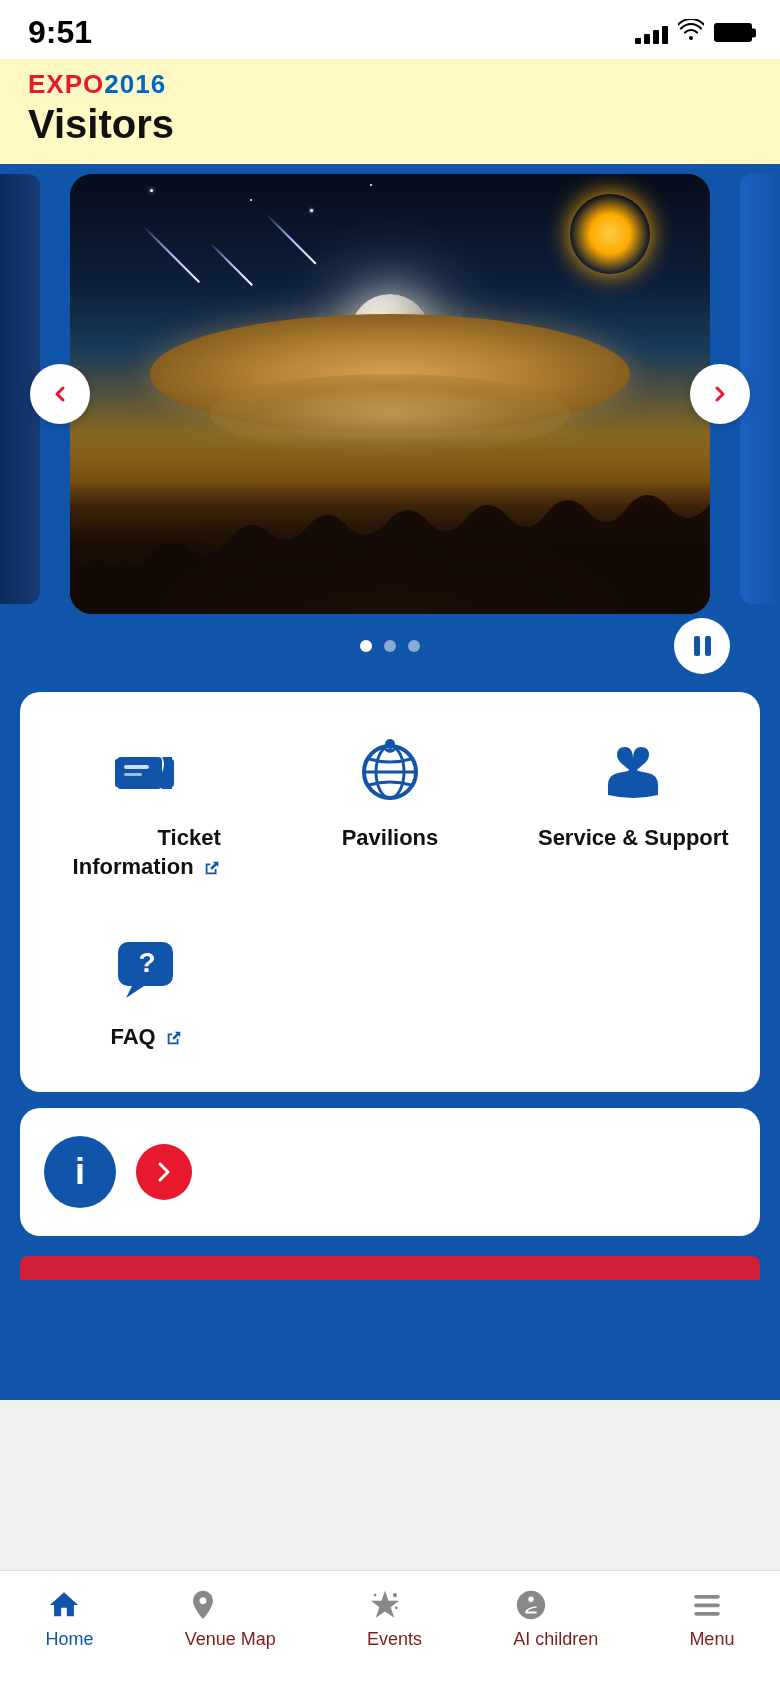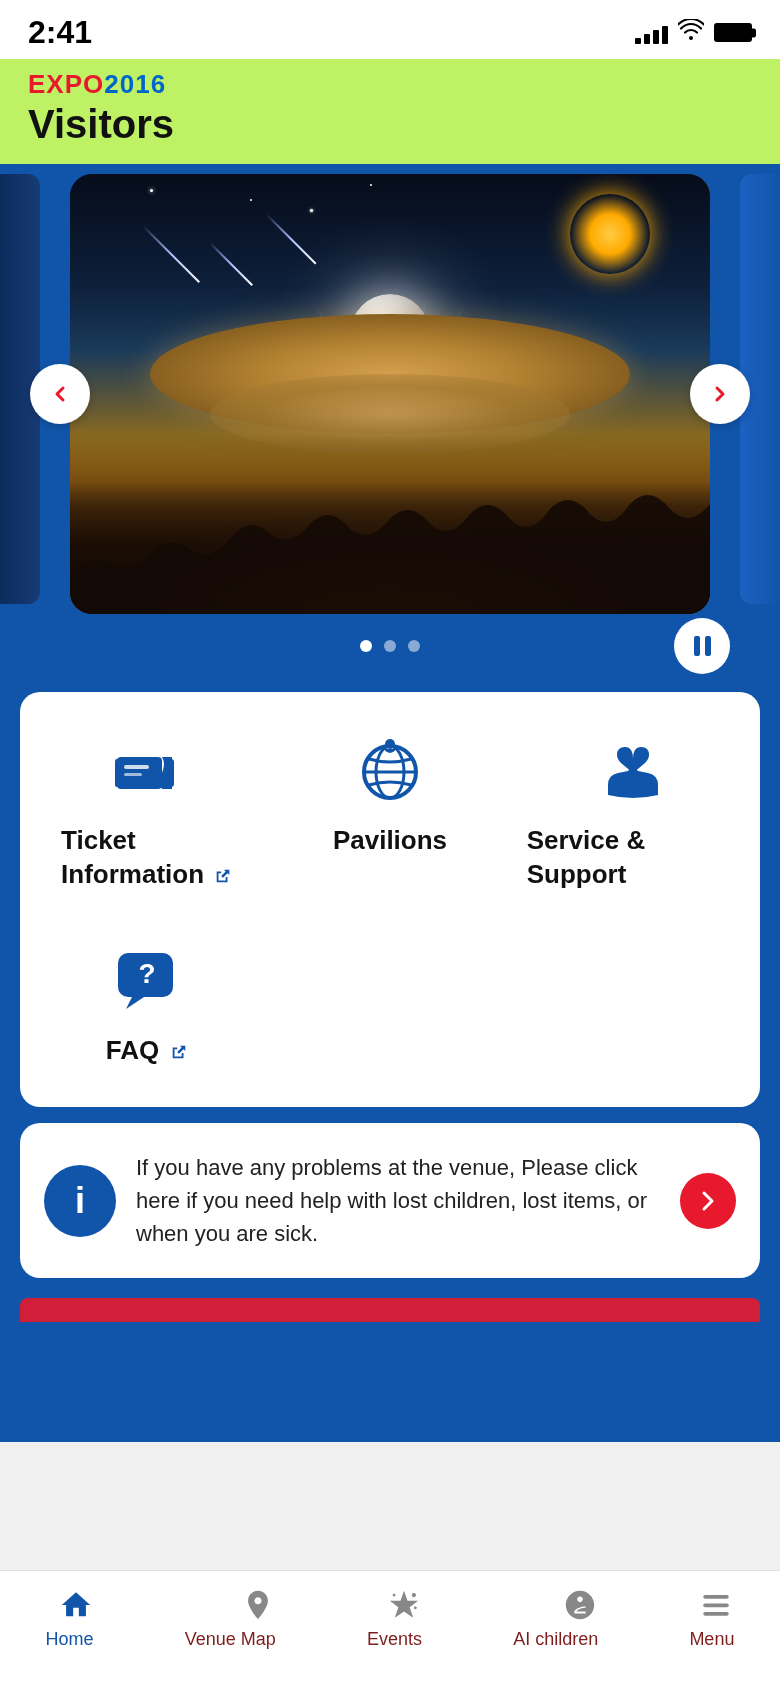--- a/index.html
+++ b/index.html
@@ -61,21 +61,21 @@
       top: 50%;
       transform: translateY(-50%);
       width: 4px;
       height: 9px;
       background: #000;
       border-radius: 0 2px 2px 0;
     }
 
     
     .header {
-      background: #bef264;
+      background: #fef9c3;
       padding: 10px 28px 18px 28px;
     }
     .expo-logo {
       display: flex;
       align-items: baseline;
       gap: 0;
       margin-bottom: 2px;
     }
     .expo-text {
       font-size: 26px;
@@ -293,24 +293,24 @@
       display: flex;
       align-items: center;
       justify-content: center;
     }
     .service-icon-wrap svg {
       width: 70px;
       height: 70px;
       fill: #1155aa;
     }
     .service-label {
-      font-size: 26px;
+      font-size: 22px;
       font-weight: 700;
       color: #111;
-      text-align: left;
+      text-align: right;
       line-height: 1.3;
     }
     .external-icon {
       display: inline-block;
       width: 18px;
       height: 18px;
       vertical-align: middle;
       margin-left: 3px;
     }
 
@@ -381,21 +381,21 @@
       border-top: 1px solid #e0e0e0;
       display: flex;
       justify-content: space-around;
       align-items: center;
       padding: 12px 0 30px 0;
       z-index: 100;
     }
     .nav-item {
       display: flex;
       flex-direction: column;
-      align-items: flex-end;
+      align-items: flex-start;
       gap: 6px;
       cursor: pointer;
       padding: 4px 16px;
     }
     .nav-icon {
       width: 36px;
       height: 36px;
       display: flex;
       align-items: center;
       justify-content: center;
@@ -413,21 +413,21 @@
     
     .main-content {
       background: #1155aa;
       padding-bottom: 120px;
     }
   </style>
 </head>
 <body>
 
 <div class="status-bar">
-  <span class="status-time">2:41</span>
+  <span class="status-time">9:51</span>
   <div class="status-icons">
     <div class="signal-bars">
       <div class="signal-bar" style="height:6px"></div>
       <div class="signal-bar" style="height:10px"></div>
       <div class="signal-bar" style="height:14px"></div>
       <div class="signal-bar" style="height:18px"></div>
     </div>
     <span class="wifi-icon">
       <svg width="26" height="22" viewBox="0 0 26 22" fill="none">
         <path d="M13 17a2 2 0 1 1 0 4 2 2 0 0 1 0-4z" fill="#000"></path>
@@ -602,21 +602,20 @@
         </div>
       </div>
 
     </div>
   </div>
 
   <div class="info-card">
     <div class="info-icon-circle">
       <span>i</span>
     </div>
-    <p class="info-text">If you have any problems at the venue, Please click here if you need help with lost children, lost items, or when you are sick.</p>
     <div class="info-arrow">
       <svg viewBox="0 0 24 24" fill="white">
         <path d="M8 4l8 8-8 8" stroke="white" stroke-width="3" fill="none" stroke-linecap="round" stroke-linejoin="round"></path>
       </svg>
     </div>
   </div>
 
   <div class="bottom-red"></div>
 
 </div>

